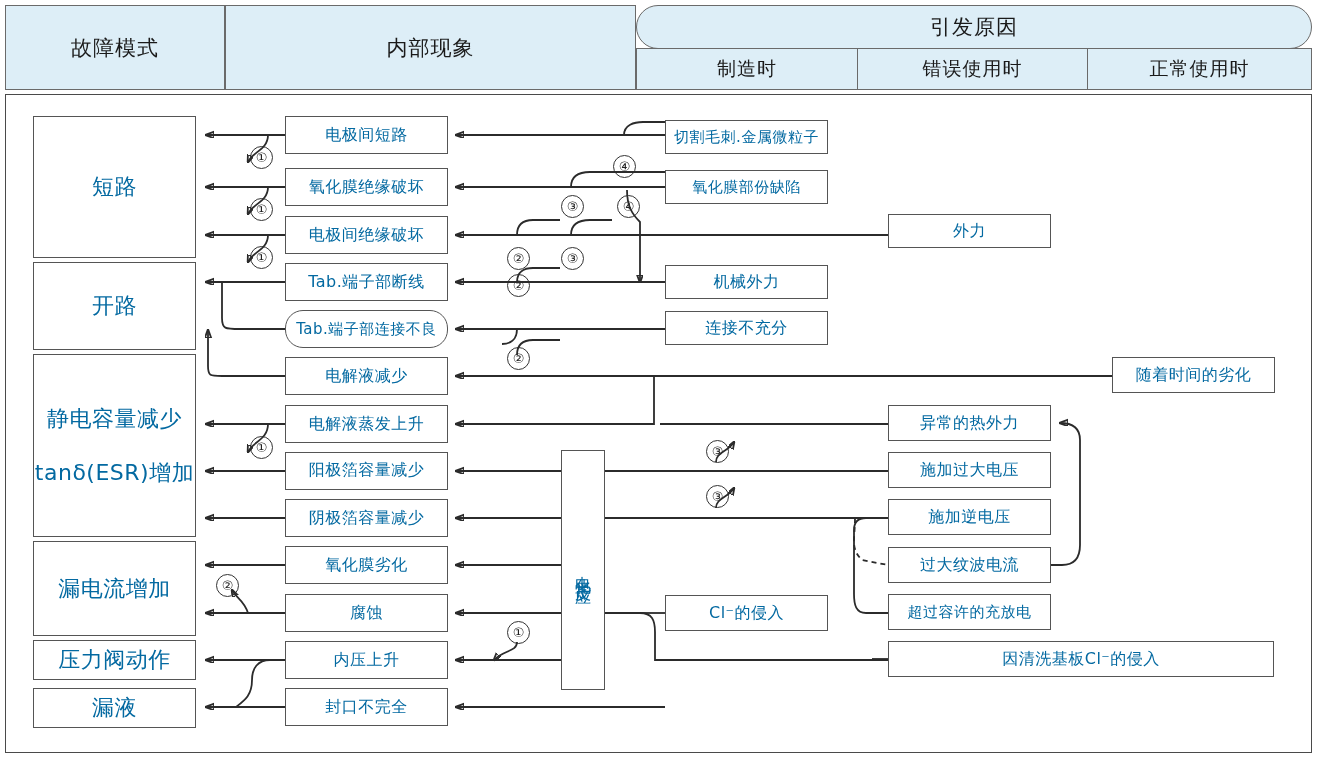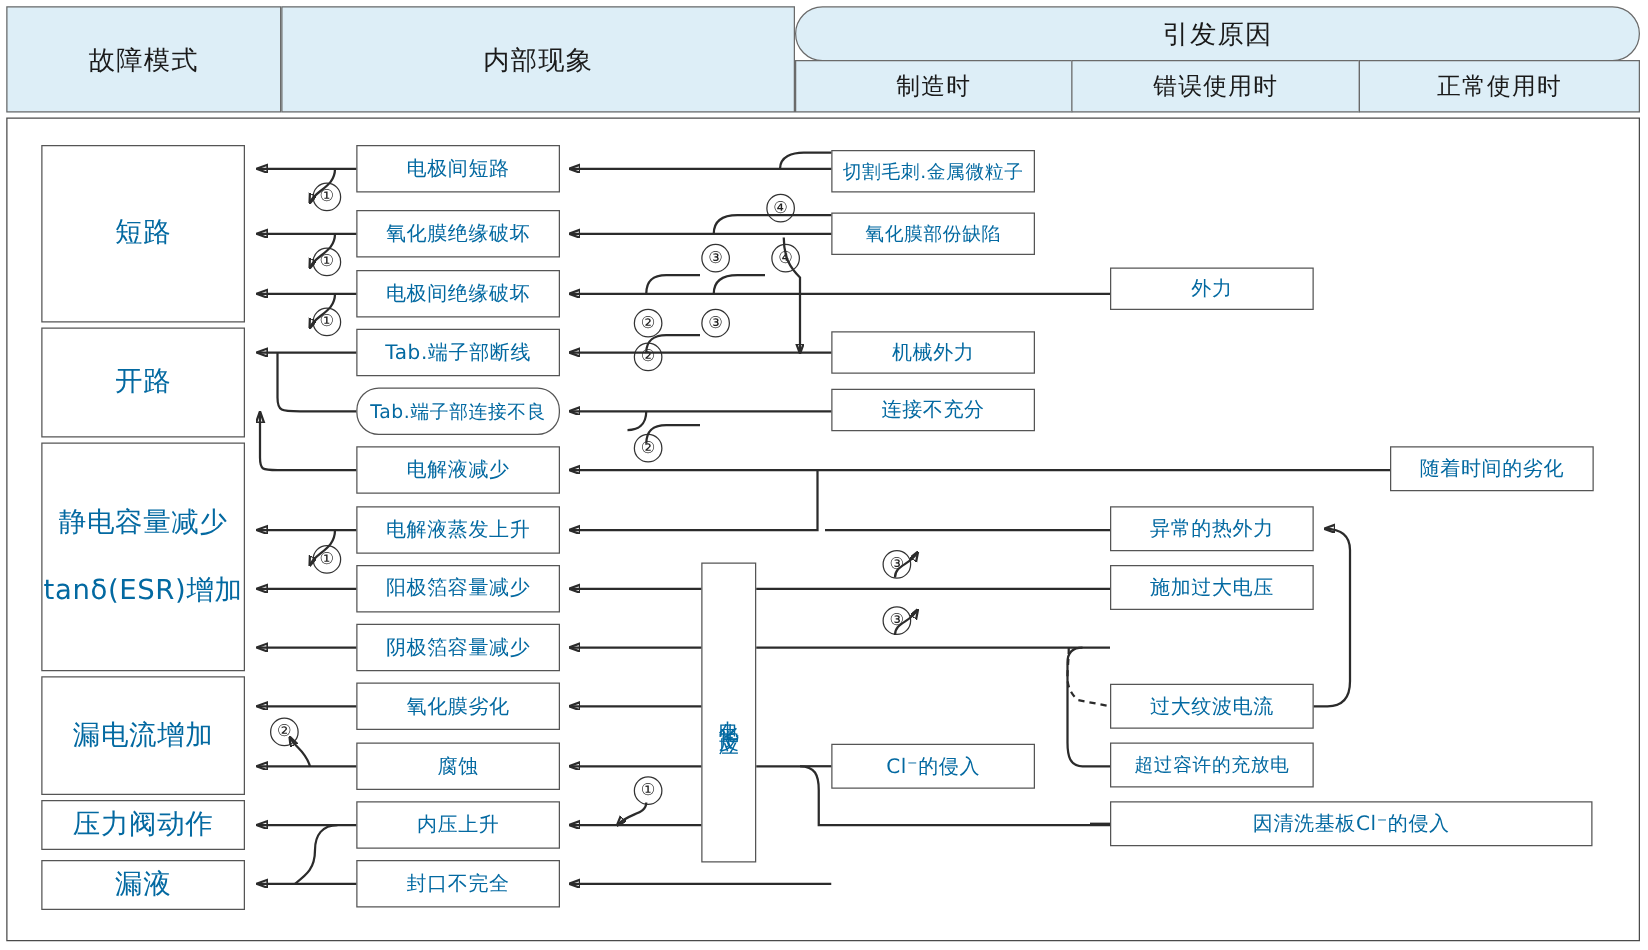--- a/index.html
+++ b/index.html
@@ -135,20 +135,23 @@
     </div>
 
   <div class="box" style="left:888px;top:214px;width:163px;height:34px;">
     <span>外力</span>
     </div>
   <div class="box" style="left:888px;top:405px;width:163px;height:36px;">
     <span>异常的热外力</span>
     </div>
   <div class="box" style="left:888px;top:452px;width:163px;height:36px;">
     <span>施加过大电压</span>
+    </div>
+  <div class="box" style="left:888px;top:499px;width:163px;height:36px;">
+    <span>施加逆电压</span>
     </div>
   <div class="box" style="left:888px;top:547px;width:163px;height:36px;">
     <span>过大纹波电流</span>
     </div>
   <div class="box" style="left:888px;top:594px;width:163px;height:36px;font-size:15px;">
     <span>超过容许的充放电</span>
     </div>
   <div class="box" style="left:888px;top:641px;width:386px;height:36px;">
     <span>因清洗基板Cl⁻的侵入</span>
     </div>

